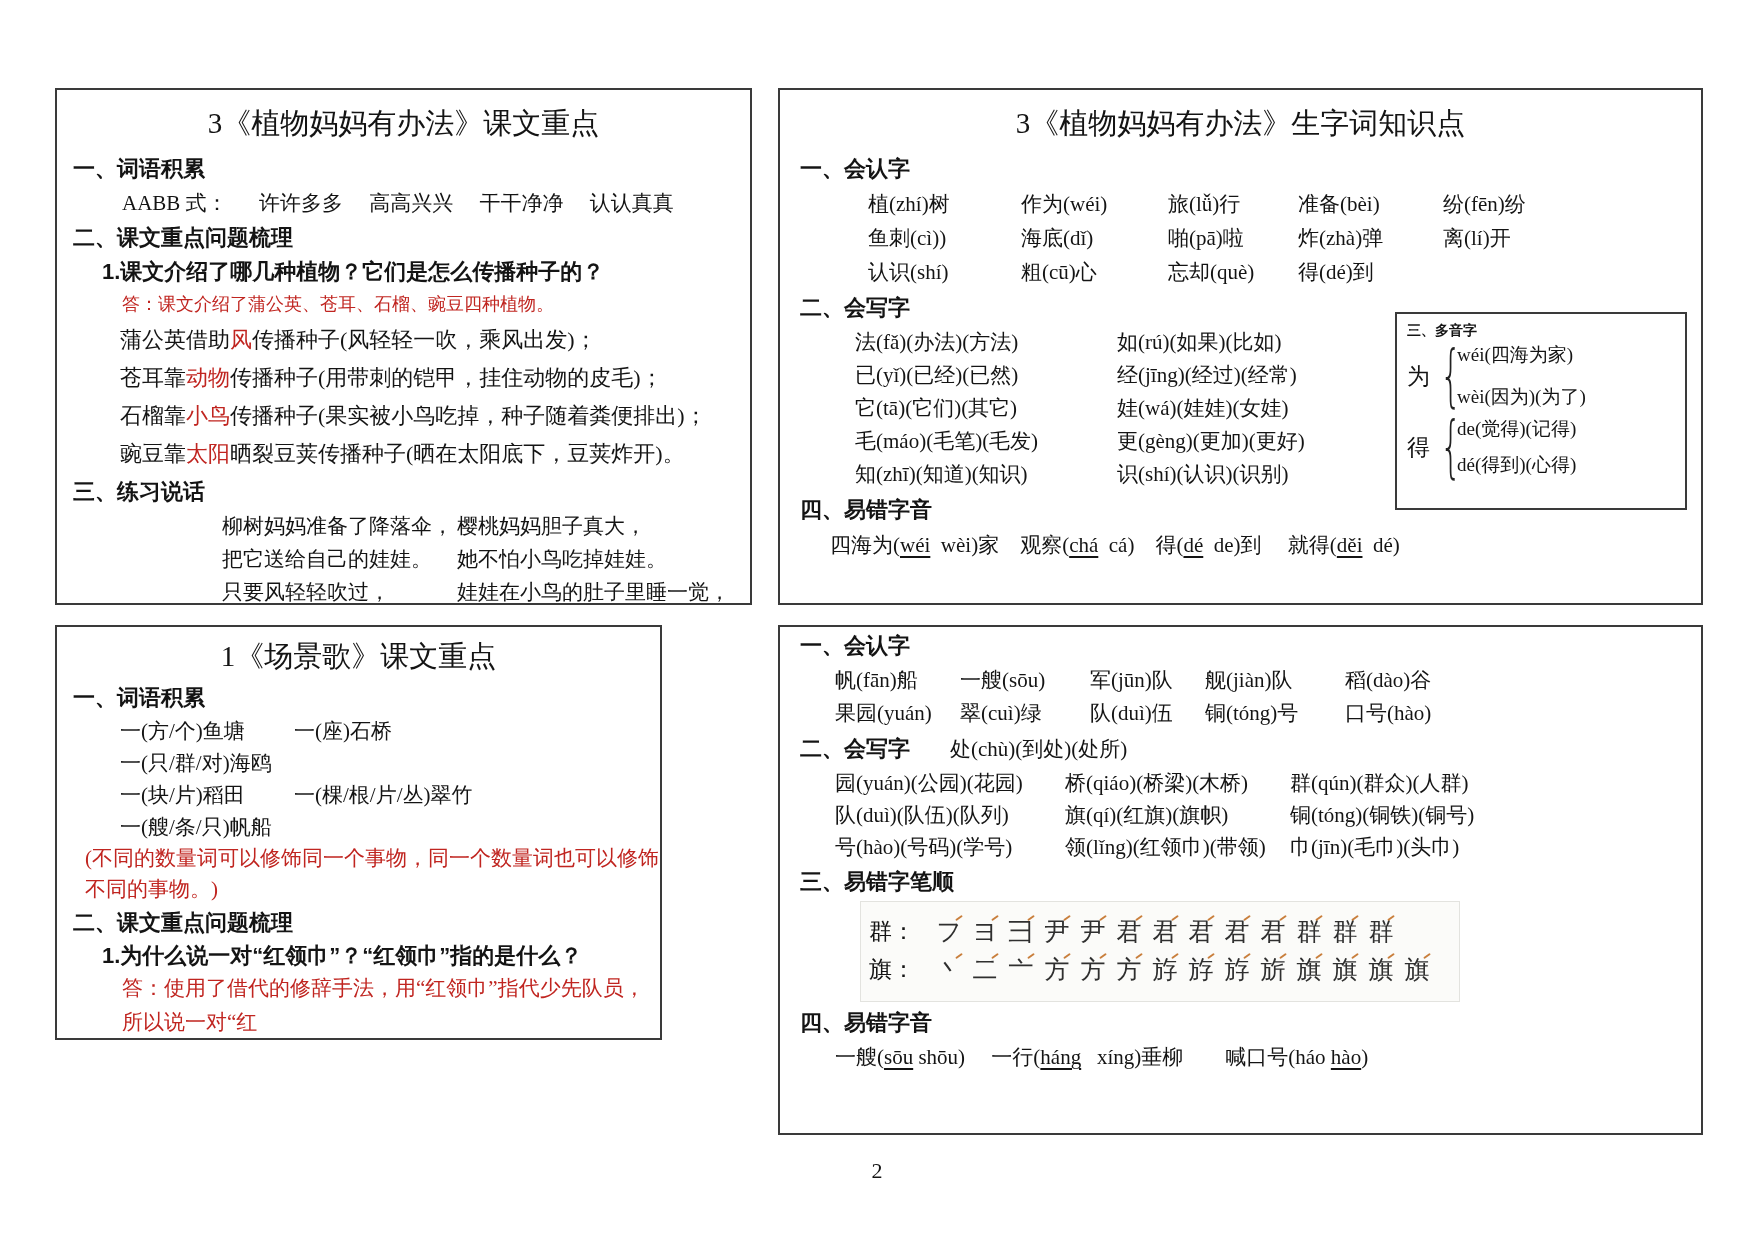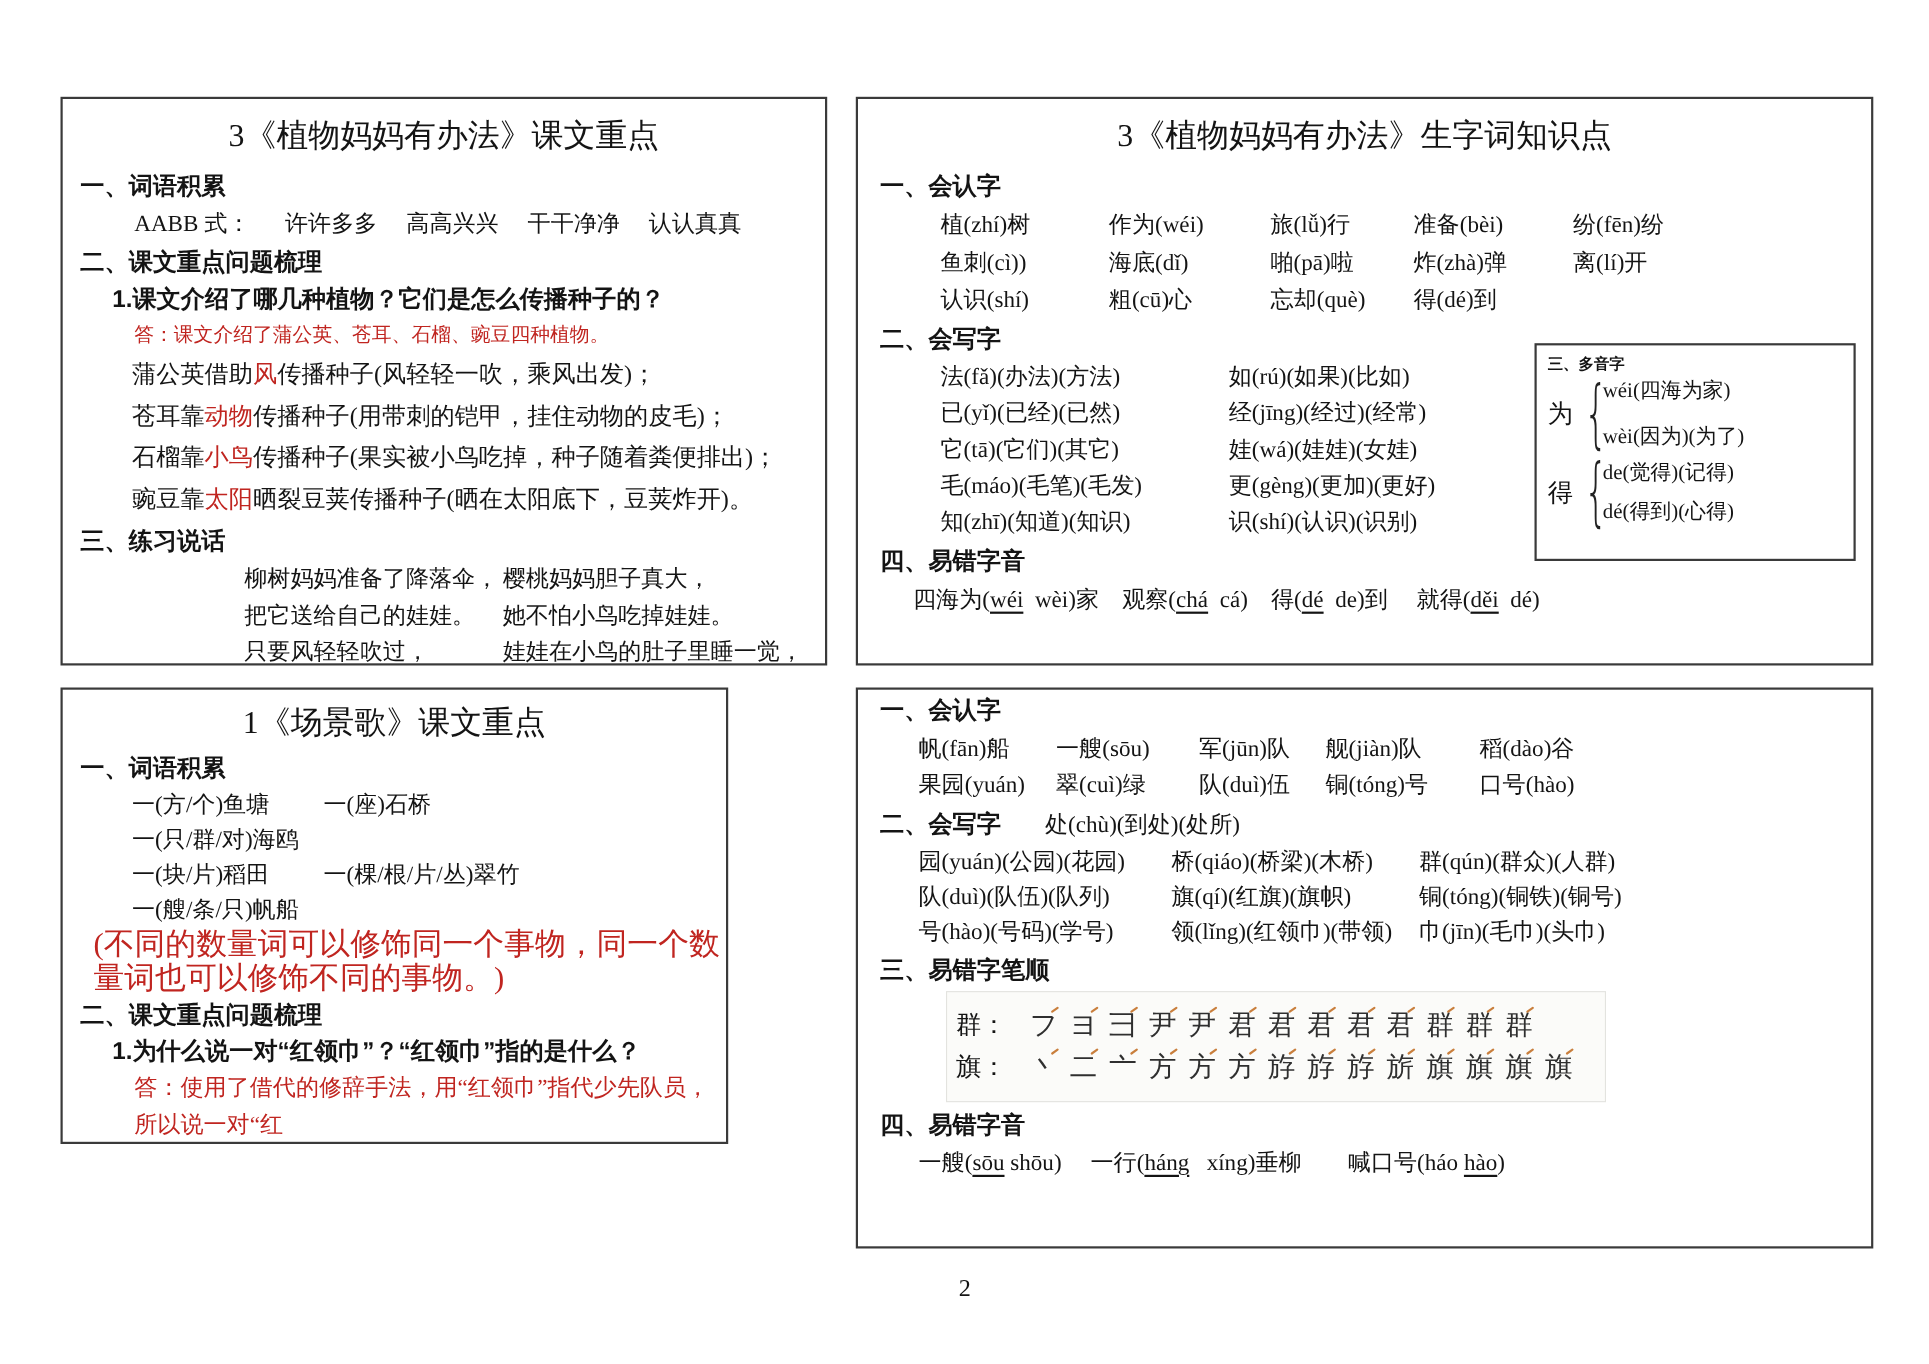--- a/index.html
+++ b/index.html
@@ -31,21 +31,21 @@
   
   .tl-aabb{padding-left:65px;font-size:21px;line-height:32px;}
   .tl-answer{padding-left:65px;font-size:18px;line-height:34px;}
   .tl-spread{padding-left:63px;font-size:22px;line-height:38px;white-space:pre-wrap;}
   .tl-practice{padding-left:165px;line-height:33px;}
   .tl-practice .wcell:nth-child(1){width:235px;}
 
   
   #p-tr .sechead{padding-left:20px;}
   .tr-renzi{padding-left:75px;line-height:34px;}
-  .tr-renzi .wcell:nth-child(1){width:153px;}
+  .tr-renzi .wcell:nth-child(1){width:153px;margin-left:13px;}
   .tr-renzi .wcell:nth-child(2){width:147px;}
   .tr-renzi .wcell:nth-child(3){width:130px;}
   .tr-renzi .wcell:nth-child(4){width:145px;}
   .tr-xiezi{padding-left:75px;line-height:33px;}
   .tr-xiezi .wcell:nth-child(1){width:262px;}
   .tr-yicuo{padding-left:50px;font-size:21px;line-height:32px;margin-top:4px;white-space:pre-wrap;}
 
   #duoyin{position:absolute;right:14px;top:222px;width:292px;height:198px;
           border:2px solid #3a3a3a;background:#fff;padding:8px 10px;box-sizing:border-box;}
   .dy-head{font-family:"Liberation Sans",sans-serif;font-weight:bold;font-size:14px;margin-bottom:2px;}
@@ -56,21 +56,21 @@
   .dy-lines{display:flex;flex-direction:column;font-size:19px;}
   .dy-lines .a{margin-bottom:16px;}
   .dy-item.second{margin-top:6px;}
   .dy-item.second .a{margin-bottom:10px;}
 
   
   #p-bl .sechead{padding-left:16px;margin:3px 0 2px;}
   .bl-accum{padding-left:63px;line-height:32px;}
   .bl-accum .wcell:nth-child(1){width:174px;}
   .bl-accum .wcell:nth-child(2){width:226px;}
-  .bl-note{padding-left:28px;font-size:28px;line-height:31px;}
+  .bl-note{padding-left:28px;font-size:21px;line-height:31px;}
   .bl-ans1{padding-left:65px;font-size:21px;line-height:34px;}
   .bl-ans2{padding-left:16px;font-size:21px;line-height:34px;}
 
   
   #p-br .sechead{padding-left:20px;}
   .br-renzi{padding-left:55px;line-height:33px;}
   .br-renzi .wcell:nth-child(1){width:125px;}
   .br-renzi .wcell:nth-child(2){width:130px;}
   .br-renzi .wcell:nth-child(3){width:115px;}
   .br-renzi .wcell:nth-child(4){width:140px;}

